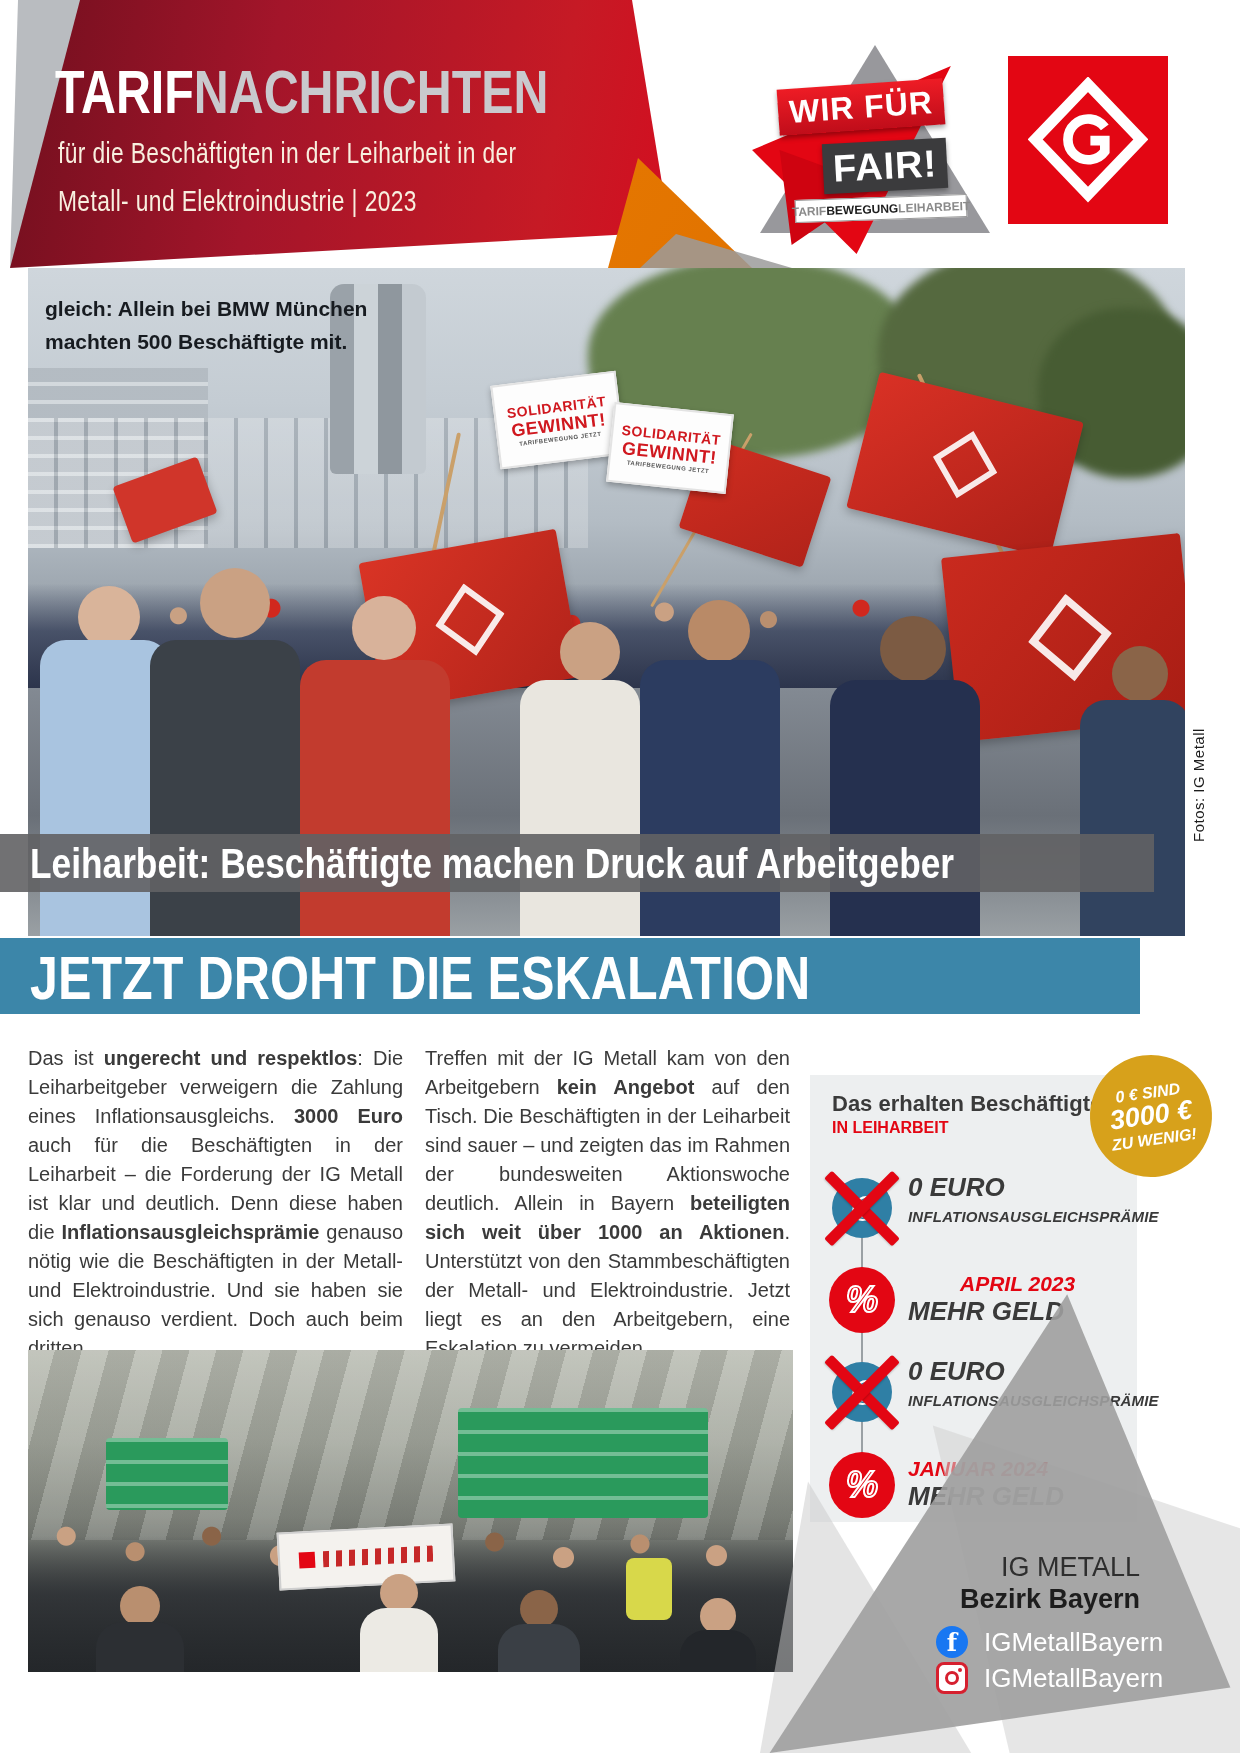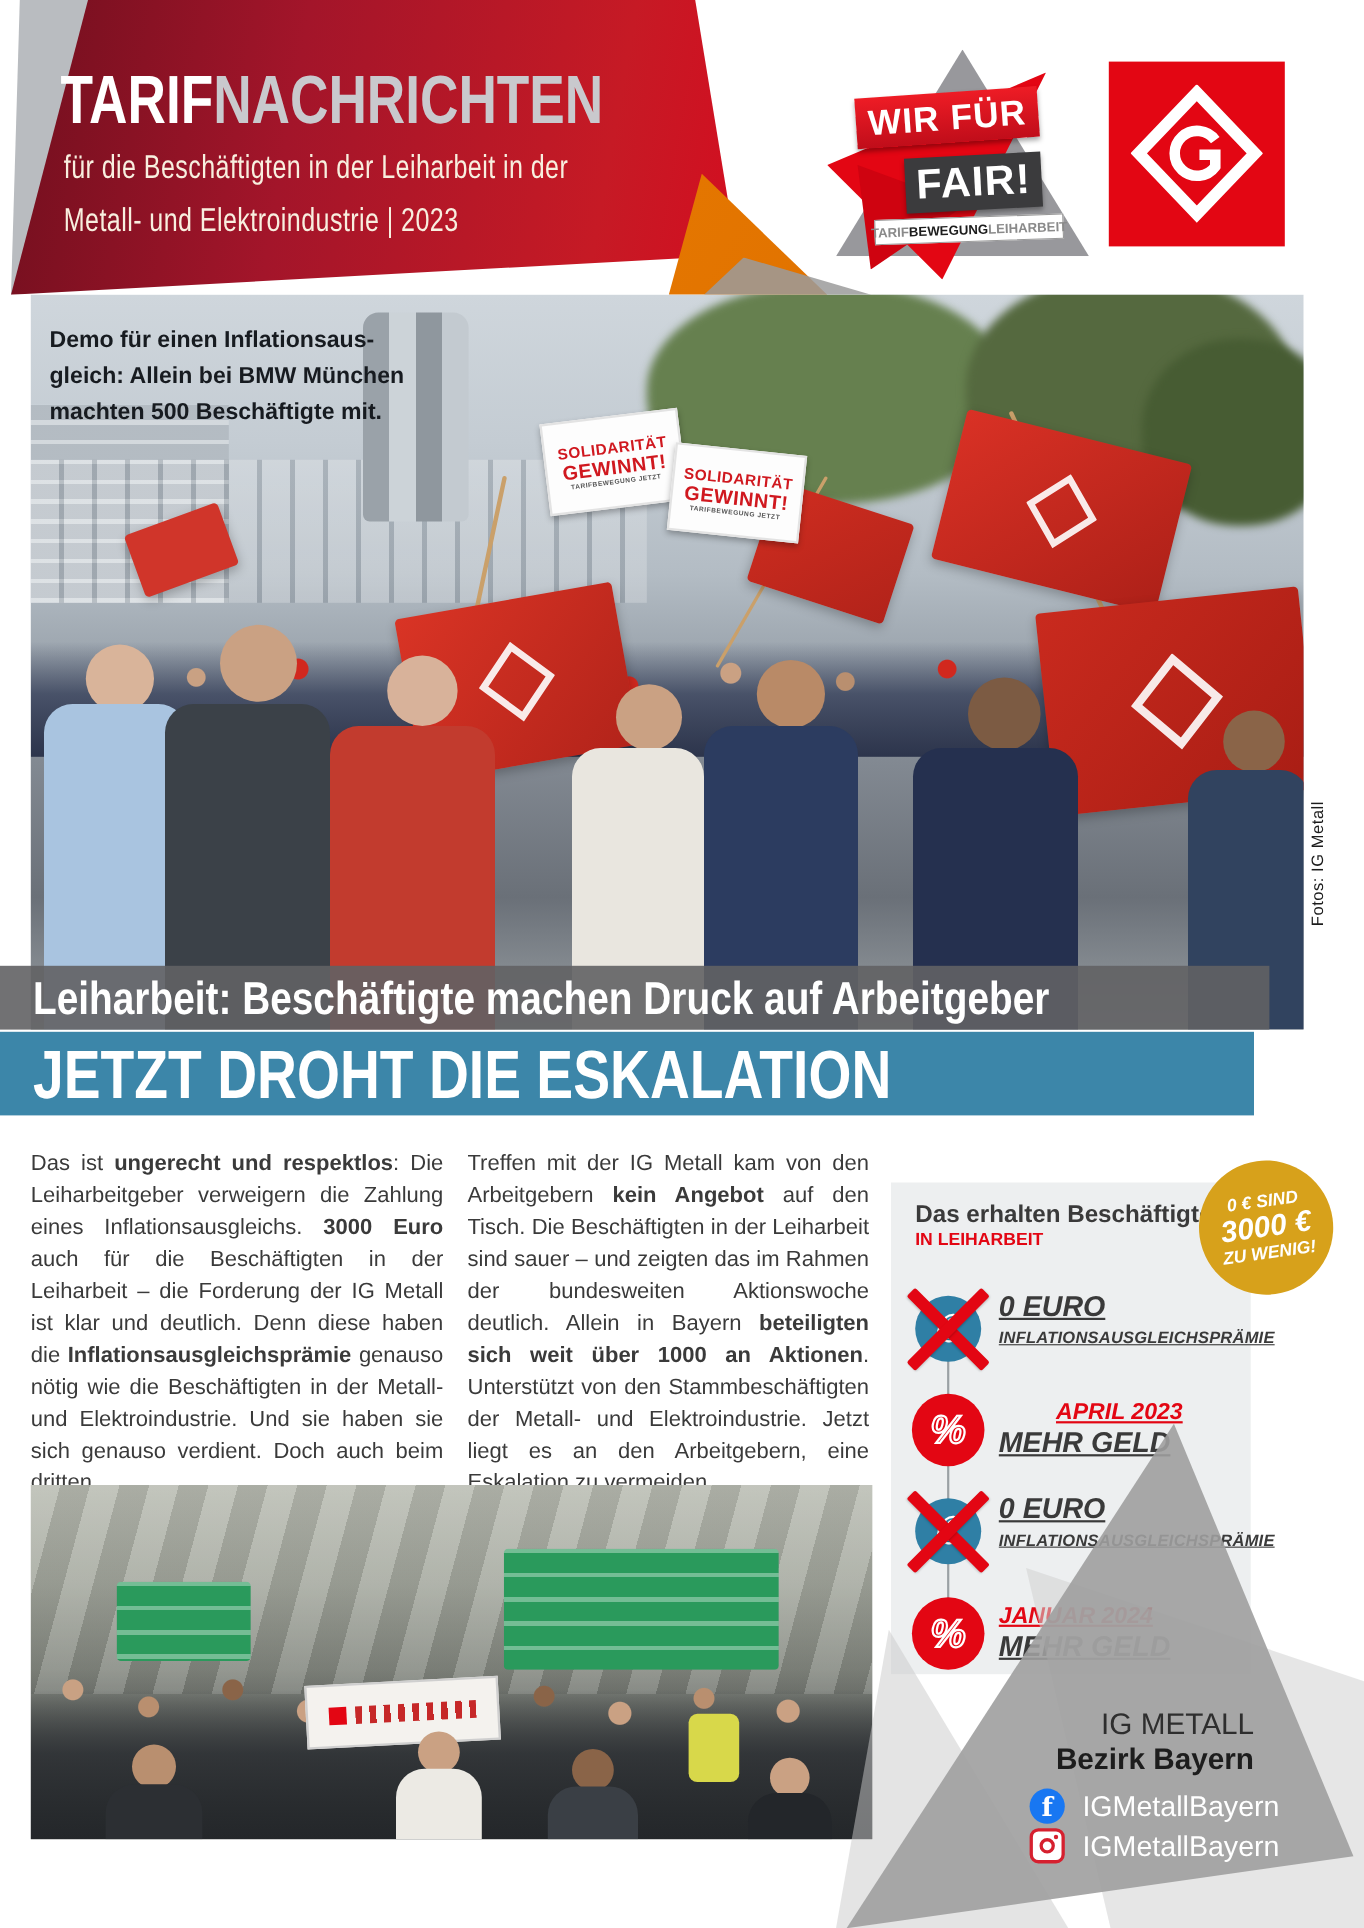--- a/index.html
+++ b/index.html
@@ -89,21 +89,21 @@
   .placard{background:#fdfdfd;border:2px solid #e3e3e3;box-shadow:0 3px 6px rgba(0,0,0,.3);
            display:flex;flex-direction:column;align-items:center;justify-content:center;text-align:center;}
   .placard .l1{color:#d0181f;font-weight:bold;font-size:14px;letter-spacing:.5px;}
   .placard .l2{color:#d0181f;font-weight:bold;font-size:18px;letter-spacing:.5px;}
   .placard .l3{color:#555;font-weight:bold;font-size:6px;letter-spacing:.5px;}
   .hero-caption{left:45px;top:292px;color:#171b20;font-weight:bold;font-size:21px;line-height:33px;white-space:nowrap;}
   .credit{left:1190px;top:712px;height:130px;writing-mode:vertical-rl;transform:rotate(180deg);
           color:#1c1c1c;font-size:15px;letter-spacing:.5px;white-space:nowrap;}
 
   
-  .kicker-bar{left:0;top:878px;width:1154px;height:58px;background:rgba(98,98,100,.9);}
+  .kicker-bar{left:0;top:834px;width:1154px;height:58px;background:rgba(98,98,100,.9);}
   .kicker-text{position:absolute;left:30px;top:6px;color:#fff;font-weight:bold;font-size:42px;
                transform:scaleX(.84);transform-origin:0 0;white-space:nowrap;}
   .headline-bar{left:0;top:938px;width:1140px;height:76px;background:#3c86a9;}
   .headline-text{position:absolute;left:30px;top:4px;color:#fff;font-weight:bold;font-size:62px;
                transform:scaleX(.81);transform-origin:0 0;white-space:nowrap;letter-spacing:0;}
 
   
   .col{top:1044px;color:#3a3a3a;font-size:20px;line-height:29px;text-align:justify;}
   .col1{left:28px;width:375px;}
   .col2{left:425px;width:365px;}
@@ -121,21 +121,21 @@
   .badge .b3{font-size:16px;}
   .tl-line{left:861px;top:1208px;width:2px;height:280px;background:#9aa0a4;}
   .tl-circle{border-radius:50%;display:flex;align-items:center;justify-content:center;}
   .c-blue{width:60px;height:60px;background:#2f7fa5;}
   .c-red{width:66px;height:66px;background:#e30613;}
   .glyph{font-weight:bold;font-style:italic;color:transparent;-webkit-text-stroke:2px #ffffff;}
   @supports not (-webkit-text-stroke:1px #fff){.glyph{color:#fff;}}
   .g-euro{font-size:34px;}
   .g-pct{font-size:36px;}
   .xbar{position:absolute;width:96px;height:11px;background:#e30613;border-radius:2px;box-shadow:0 1px 2px rgba(0,0,0,.2);}
-  .tl-label{position:absolute;font-style:italic;font-weight:bold;white-space:nowrap;text-decoration:underline;}
+  .tl-label{position:absolute;font-style:italic;font-weight:bold;white-space:nowrap;}
   .lab-big{color:#3a3a3a;font-size:26px;}
   .lab-small{color:#3a3a3a;font-size:15px;letter-spacing:.2px;}
   .lab-red{color:#e30613;font-size:21px;}
 
   
   .photo2{left:28px;top:1350px;width:765px;height:322px;overflow:hidden;
           background:linear-gradient(180deg,#b9bcb2 0%,#a3a79d 28%,#83877f 52%,#4b4f4e 76%,#333634 100%);}
   .tarp{left:0;top:0;width:765px;height:190px;
         background:repeating-linear-gradient(105deg,rgba(255,255,255,.14) 0 26px,rgba(40,40,40,.10) 26px 52px);}
   .machine{background:#2a9a5c;background-image:repeating-linear-gradient(180deg,rgba(255,255,255,.35) 0 4px,transparent 4px 22px);border-radius:4px;}
@@ -267,21 +267,20 @@
     <div class="abs person-body" style="left:492px;top:412px;width:120px;height:256px;background:#e9e6df;"></div>
     <div class="abs person-head" style="left:660px;top:332px;width:62px;height:62px;background:#b98a67;"></div>
     <div class="abs person-body" style="left:612px;top:392px;width:140px;height:276px;background:#2c3c60;"></div>
     <div class="abs person-head" style="left:852px;top:348px;width:66px;height:66px;background:#7c5b43;"></div>
     <div class="abs person-body" style="left:802px;top:412px;width:150px;height:256px;background:#25304f;"></div>
     <div class="abs person-head" style="left:1084px;top:378px;width:56px;height:56px;background:#8a6448;"></div>
     <div class="abs person-body" style="left:1052px;top:432px;width:110px;height:236px;background:#31435f;"></div>
   </div>
 
   <div class="abs hero-caption">
-    <div>Demo für einen Inflationsaus-</div>
     <div>gleich: Allein bei BMW München</div>
     <div>machten 500 Beschäftigte mit.</div>
   </div>
   <div class="abs credit">Fotos: IG Metall</div>
 
   <div class="abs kicker-bar">
     <div class="kicker-text">Leiharbeit: Beschäftigte machen Druck auf Arbeitgeber</div>
   </div>
   <div class="abs headline-bar">
     <div class="headline-text">JETZT DROHT DIE ESKALATION</div>

